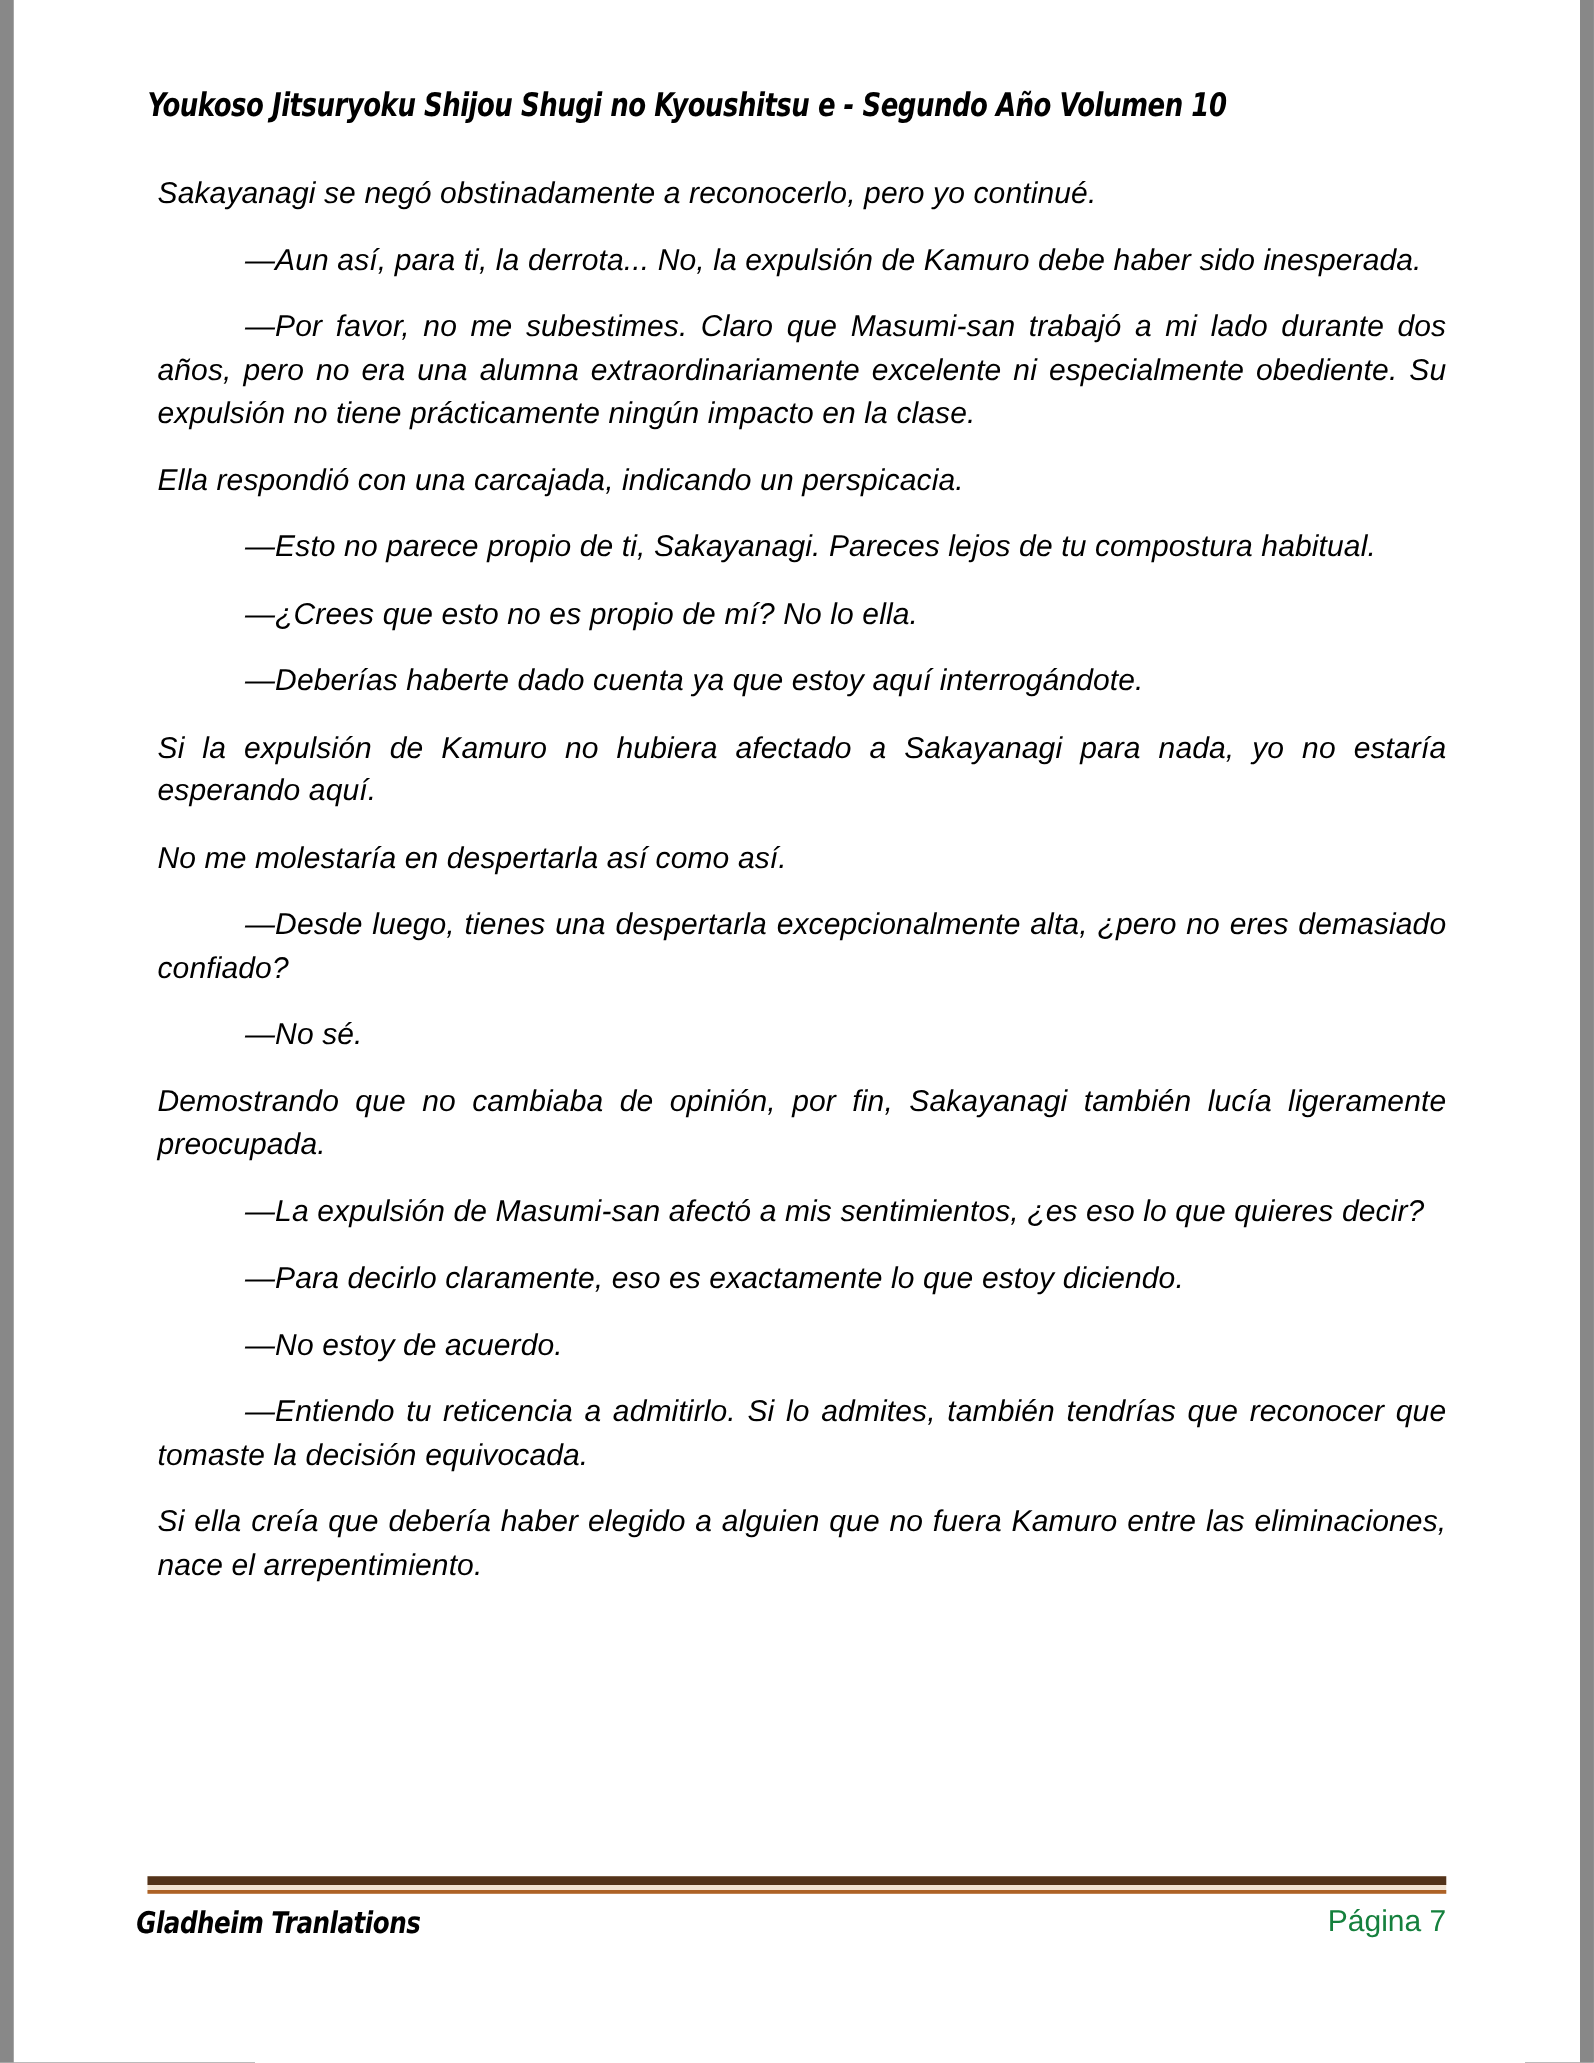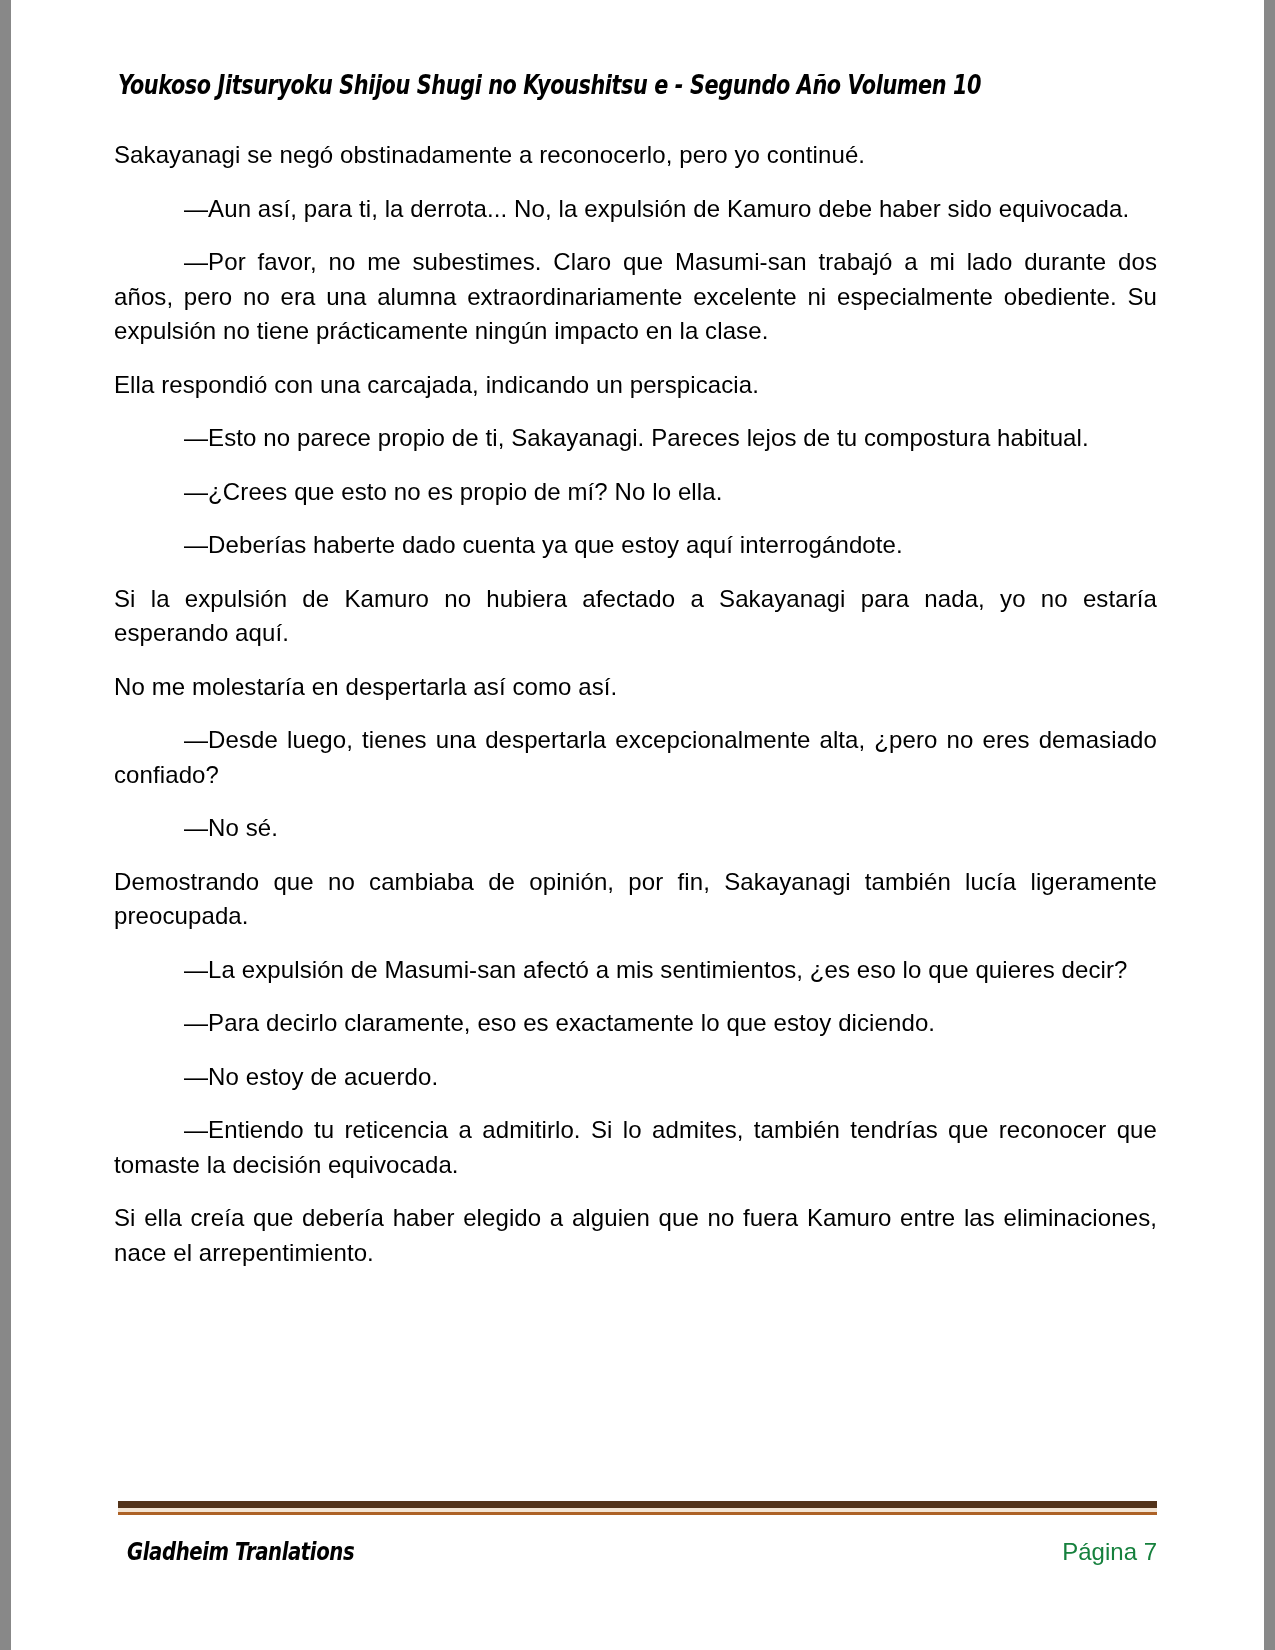--- a/index.html
+++ b/index.html
@@ -26,23 +26,24 @@
     font-style: italic;
     font-size: 26px;
     white-space: nowrap;
     transform: scaleX(0.80);
     transform-origin: left center;
     letter-spacing: -0.5px;
   }
 
   .content {
     position: absolute;
-    left: 103px;
+    left: 115px;
     right: 107px;
     top: 138px;
+    font-style: italic;
   }
 
   .content p {
     font-size: 24px;
     line-height: 34.5px;
     letter-spacing: 0.1px;
     text-align: justify;
     margin-bottom: 19px;
     color: #000;
   }
@@ -56,27 +57,26 @@
     right: 107px;
     top: 1501px;
     height: 14px;
     border-top: 7px solid #53331a;
     border-bottom: 3px solid #ad6226;
     background: #f3e4d3;
   }
 
   .footer-row {
     position: absolute;
-    left: 116px;
+    left: 98px;
     right: 107px;
     top: 1524px;
     display: flex;
     justify-content: space-between;
     align-items: center;
-    margin-top: 14px;
   }
 
   .footer-brand {
     font-family: "DejaVu Sans", sans-serif;
     font-weight: bold;
     font-style: italic;
     font-size: 24px;
     white-space: nowrap;
     transform: scaleX(0.82);
     transform-origin: left center;
@@ -92,21 +92,21 @@
 </style>
 </head>
 <body>
 
 <div class="page">
 
   <div class="doc-header">Youkoso Jitsuryoku Shijou Shugi no Kyoushitsu e - Segundo Año Volumen 10</div>
 
   <div class="content">
     <p class="narration">Sakayanagi se negó obstinadamente a reconocerlo, pero yo continué.</p>
-    <p class="dialogue">—Aun así, para ti, la derrota... No, la expulsión de Kamuro debe haber sido equivocada.</p>
+    <p class="dialogue">—Aun así, para ti, la derrota... No, la expulsión de Kamuro debe haber sido inesperada.</p>
     <p class="dialogue">—Por favor, no me subestimes. Claro que Masumi-san trabajó a mi lado durante dos años, pero no era una alumna extraordinariamente excelente ni especialmente obediente. Su expulsión no tiene prácticamente ningún impacto en la clase.</p>
     <p class="narration">Ella respondió con una carcajada, indicando un perspicacia.</p>
     <p class="dialogue">—Esto no parece propio de ti, Sakayanagi. Pareces lejos de tu compostura habitual.</p>
     <p class="dialogue">—¿Crees que esto no es propio de mí? No lo ella.</p>
     <p class="dialogue">—Deberías haberte dado cuenta ya que estoy aquí interrogándote.</p>
     <p class="narration">Si la expulsión de Kamuro no hubiera afectado a Sakayanagi para nada, yo no estaría esperando aquí.</p>
     <p class="narration">No me molestaría en despertarla así como así.</p>
     <p class="dialogue">—Desde luego, tienes una despertarla excepcionalmente alta, ¿pero no eres demasiado confiado?</p>
     <p class="dialogue">—No sé.</p>
     <p class="narration">Demostrando que no cambiaba de opinión, por fin, Sakayanagi también lucía ligeramente preocupada.</p>

